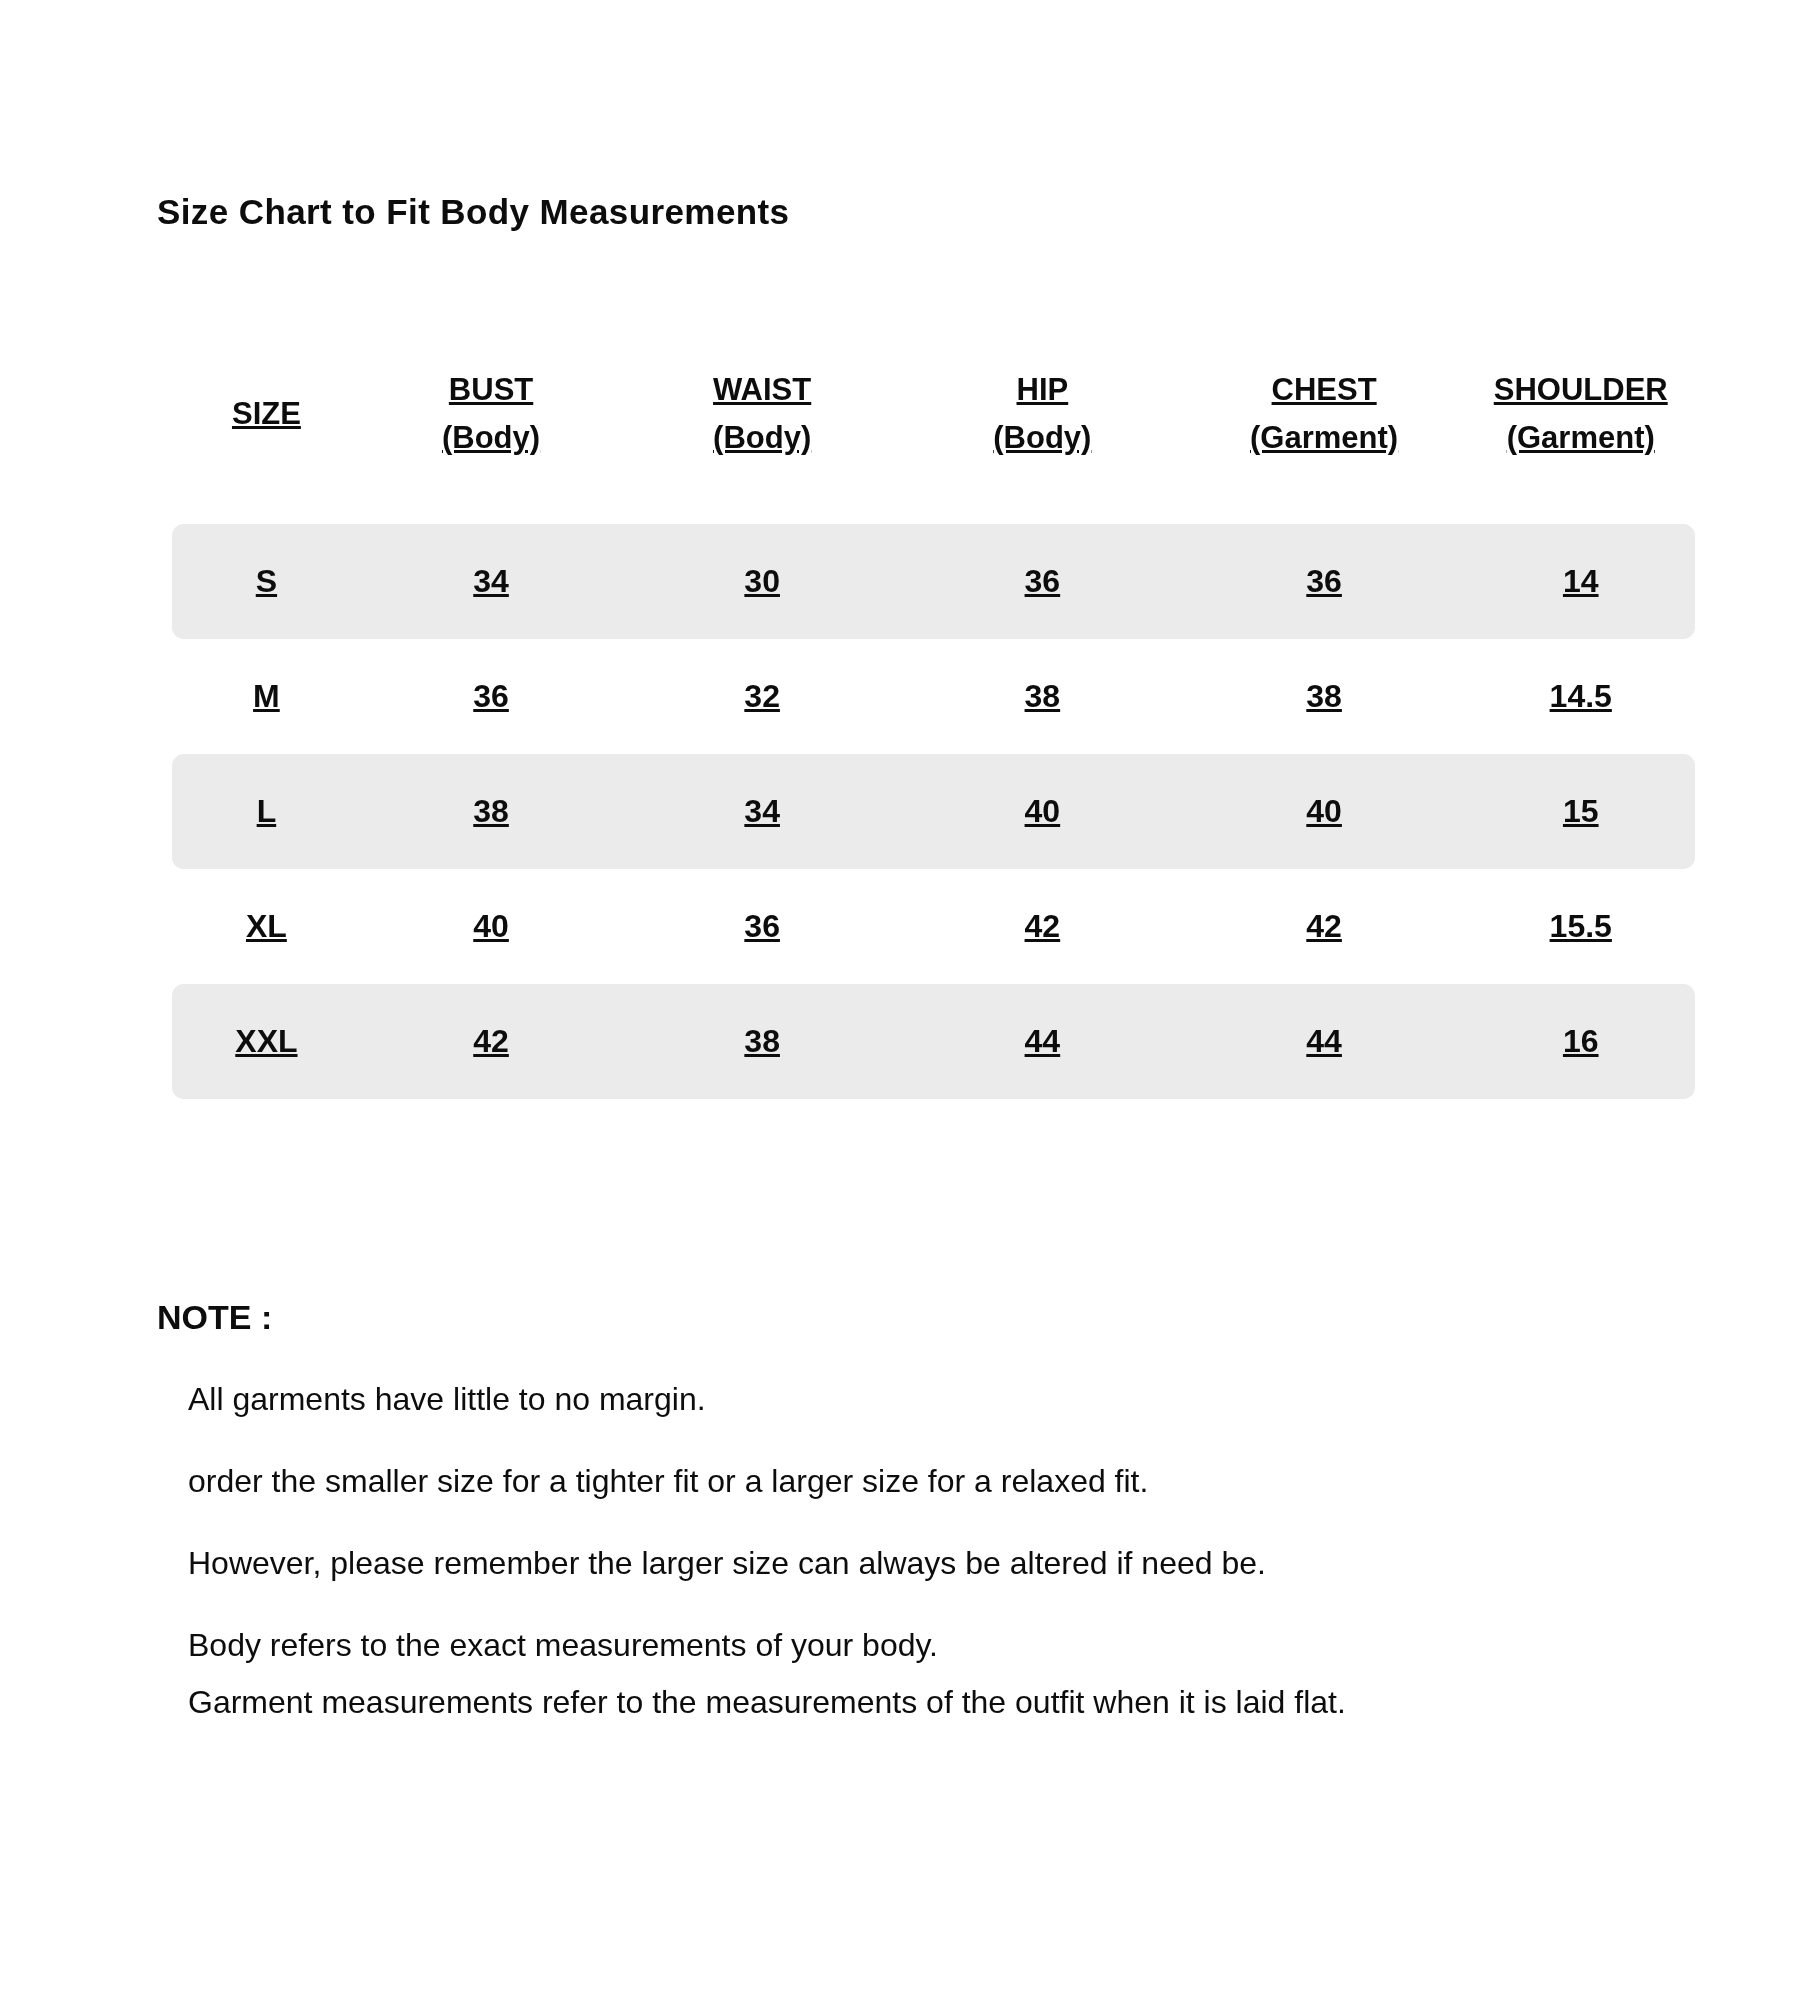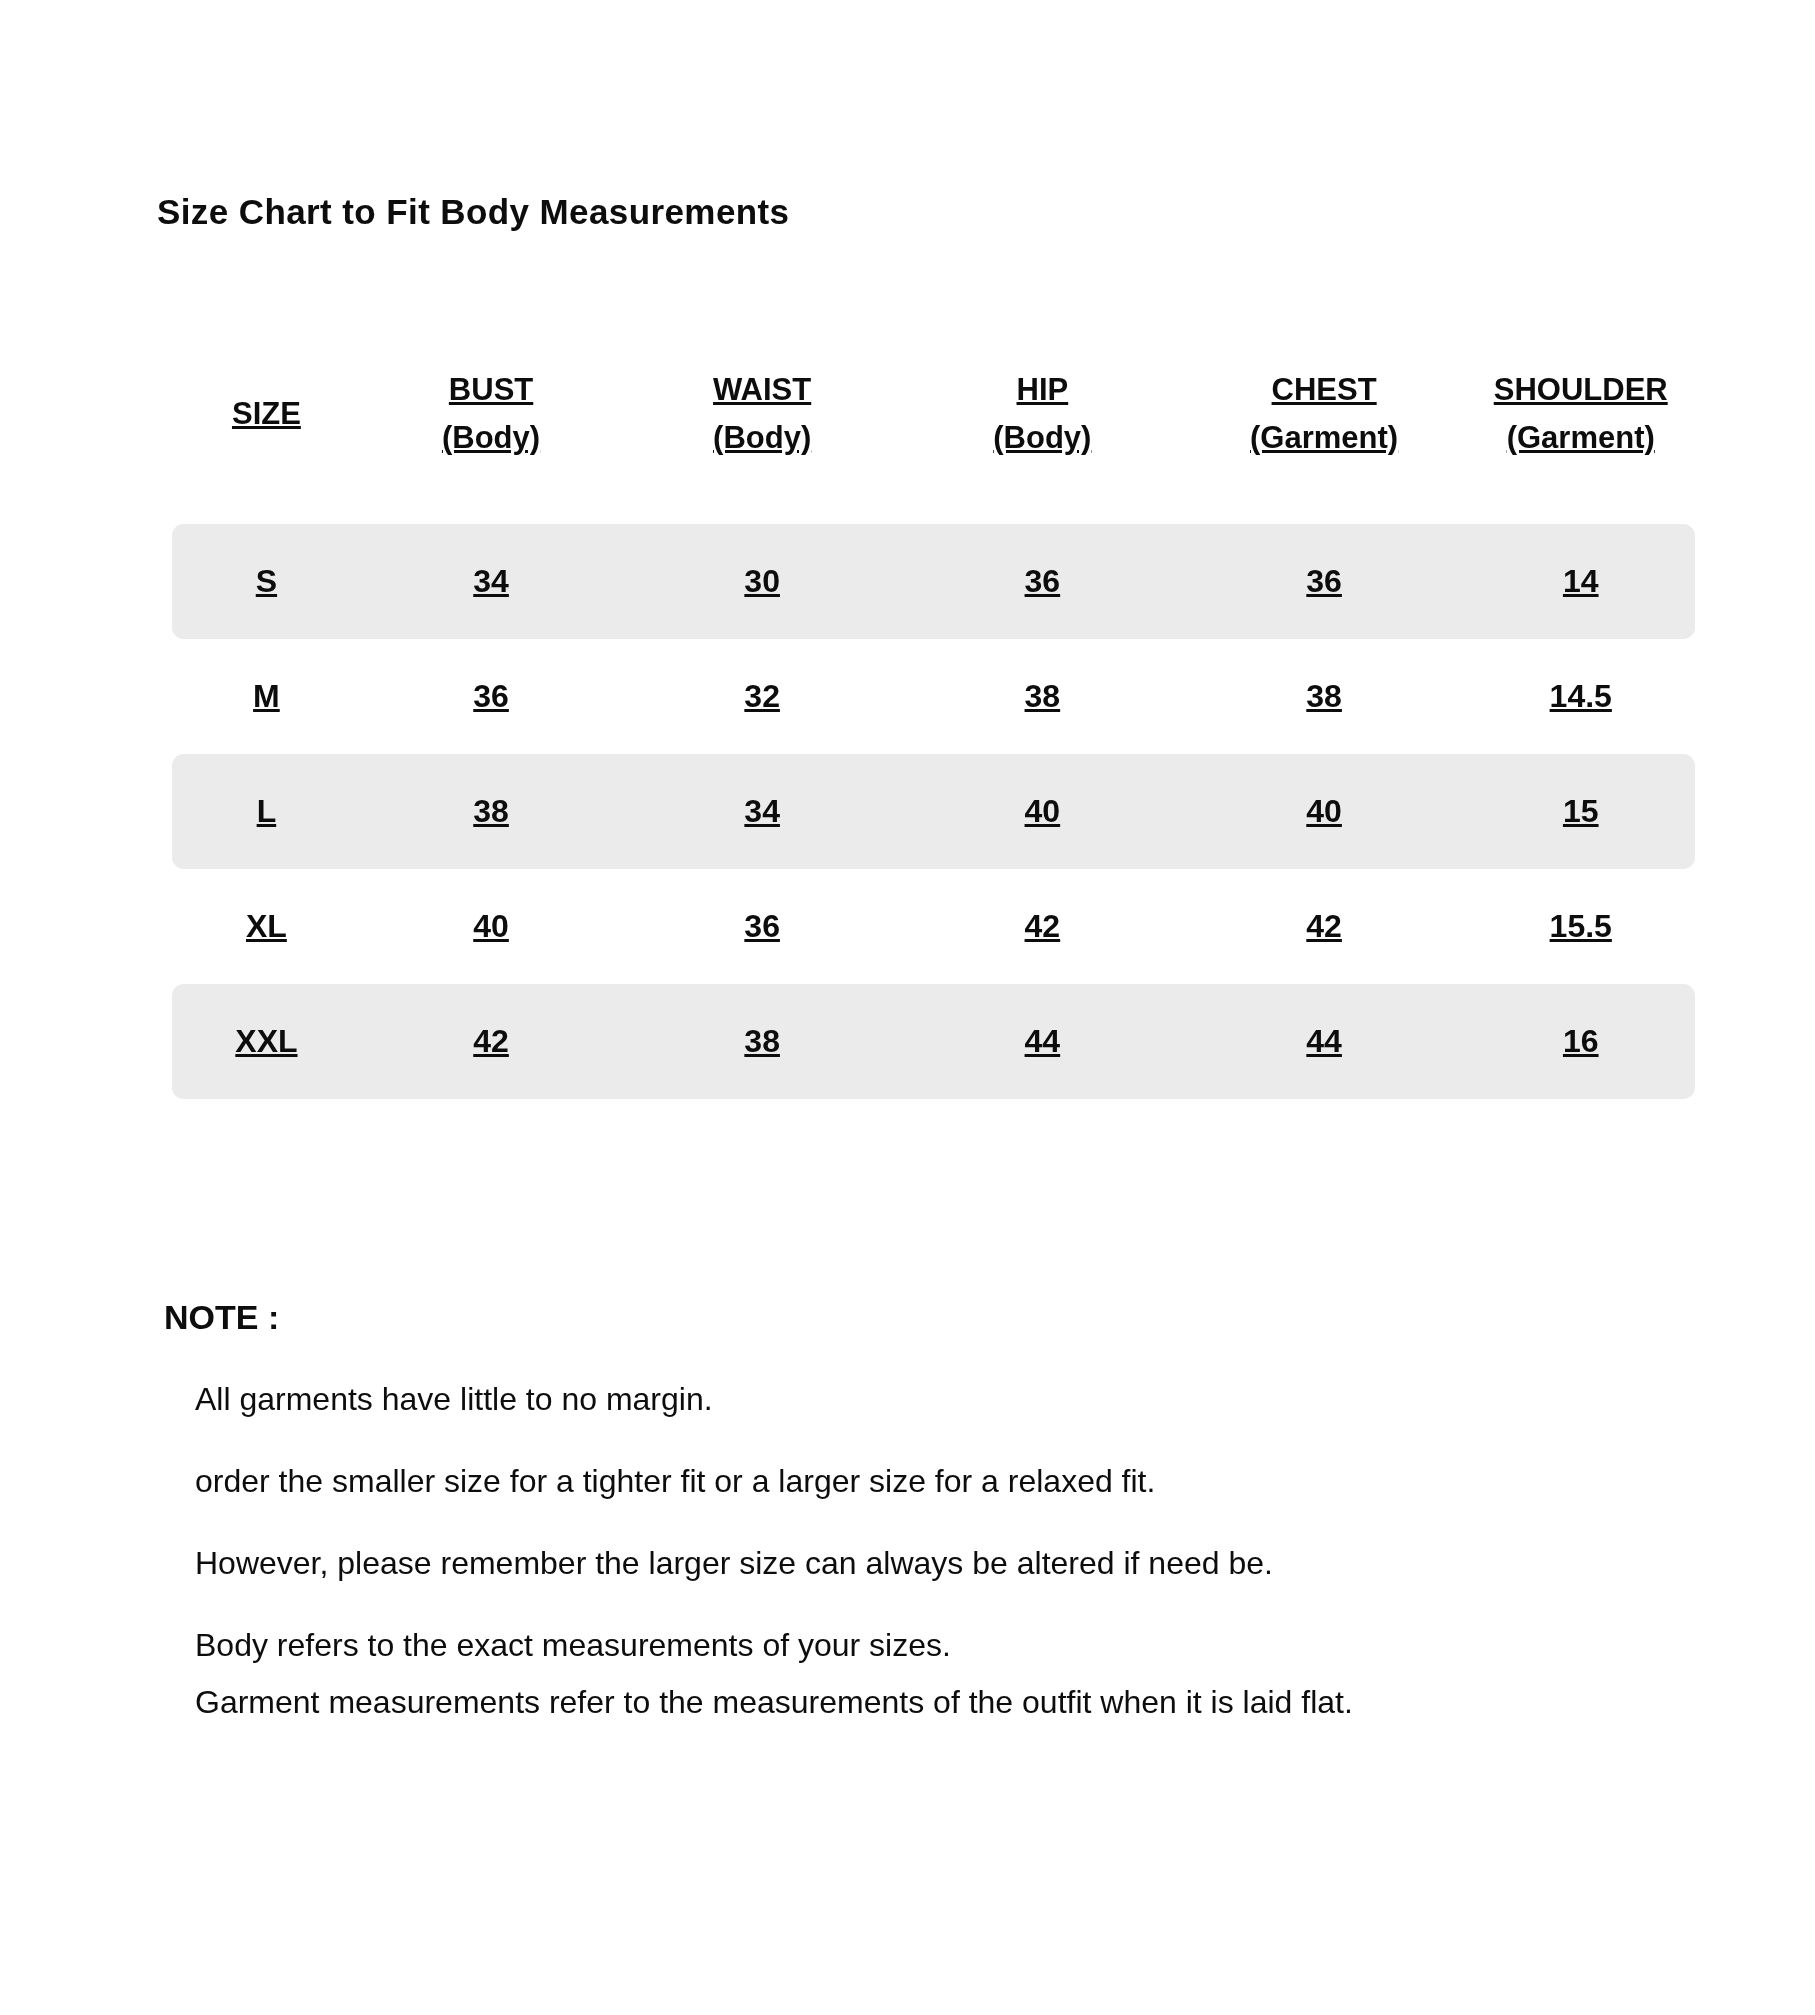--- a/index.html
+++ b/index.html
@@ -51,21 +51,21 @@
   
   .c0 { width: 12.4%; }
   .c1 { width: 17.1%; }
   .c2 { width: 18.5%; }
   .c3 { width: 18.3%; }
   .c4 { width: 18.7%; }
   .c5 { width: 15.0%; }
 
   .note {
     position: absolute;
-    left: 164px;
+    left: 157px;
     top: 1295px;
     width: 1582px;
     font-size: 32px;
   }
   .note-label {
     font-size: 34px;
     font-weight: 700;
     line-height: 44px;
     margin-bottom: 32px;
   }
@@ -160,19 +160,19 @@
     <p class="note-paragraph">
       <span class="note-line">All garments have little to no margin.</span>
     </p>
     <p class="note-paragraph">
       <span class="note-line">order the smaller size for a tighter fit or a larger size for a relaxed fit.</span>
     </p>
     <p class="note-paragraph">
       <span class="note-line">However, please remember the larger size can always be altered if need be.</span>
     </p>
     <p class="note-paragraph">
-      <span class="note-line">Body refers to the exact measurements of your sizes.</span>
+      <span class="note-line">Body refers to the exact measurements of your body.</span>
       <span class="note-line">Garment measurements refer to the measurements of the outfit when it is laid flat.</span>
     </p>
   </div>
 
 </div>
 
 
 </body></html>

